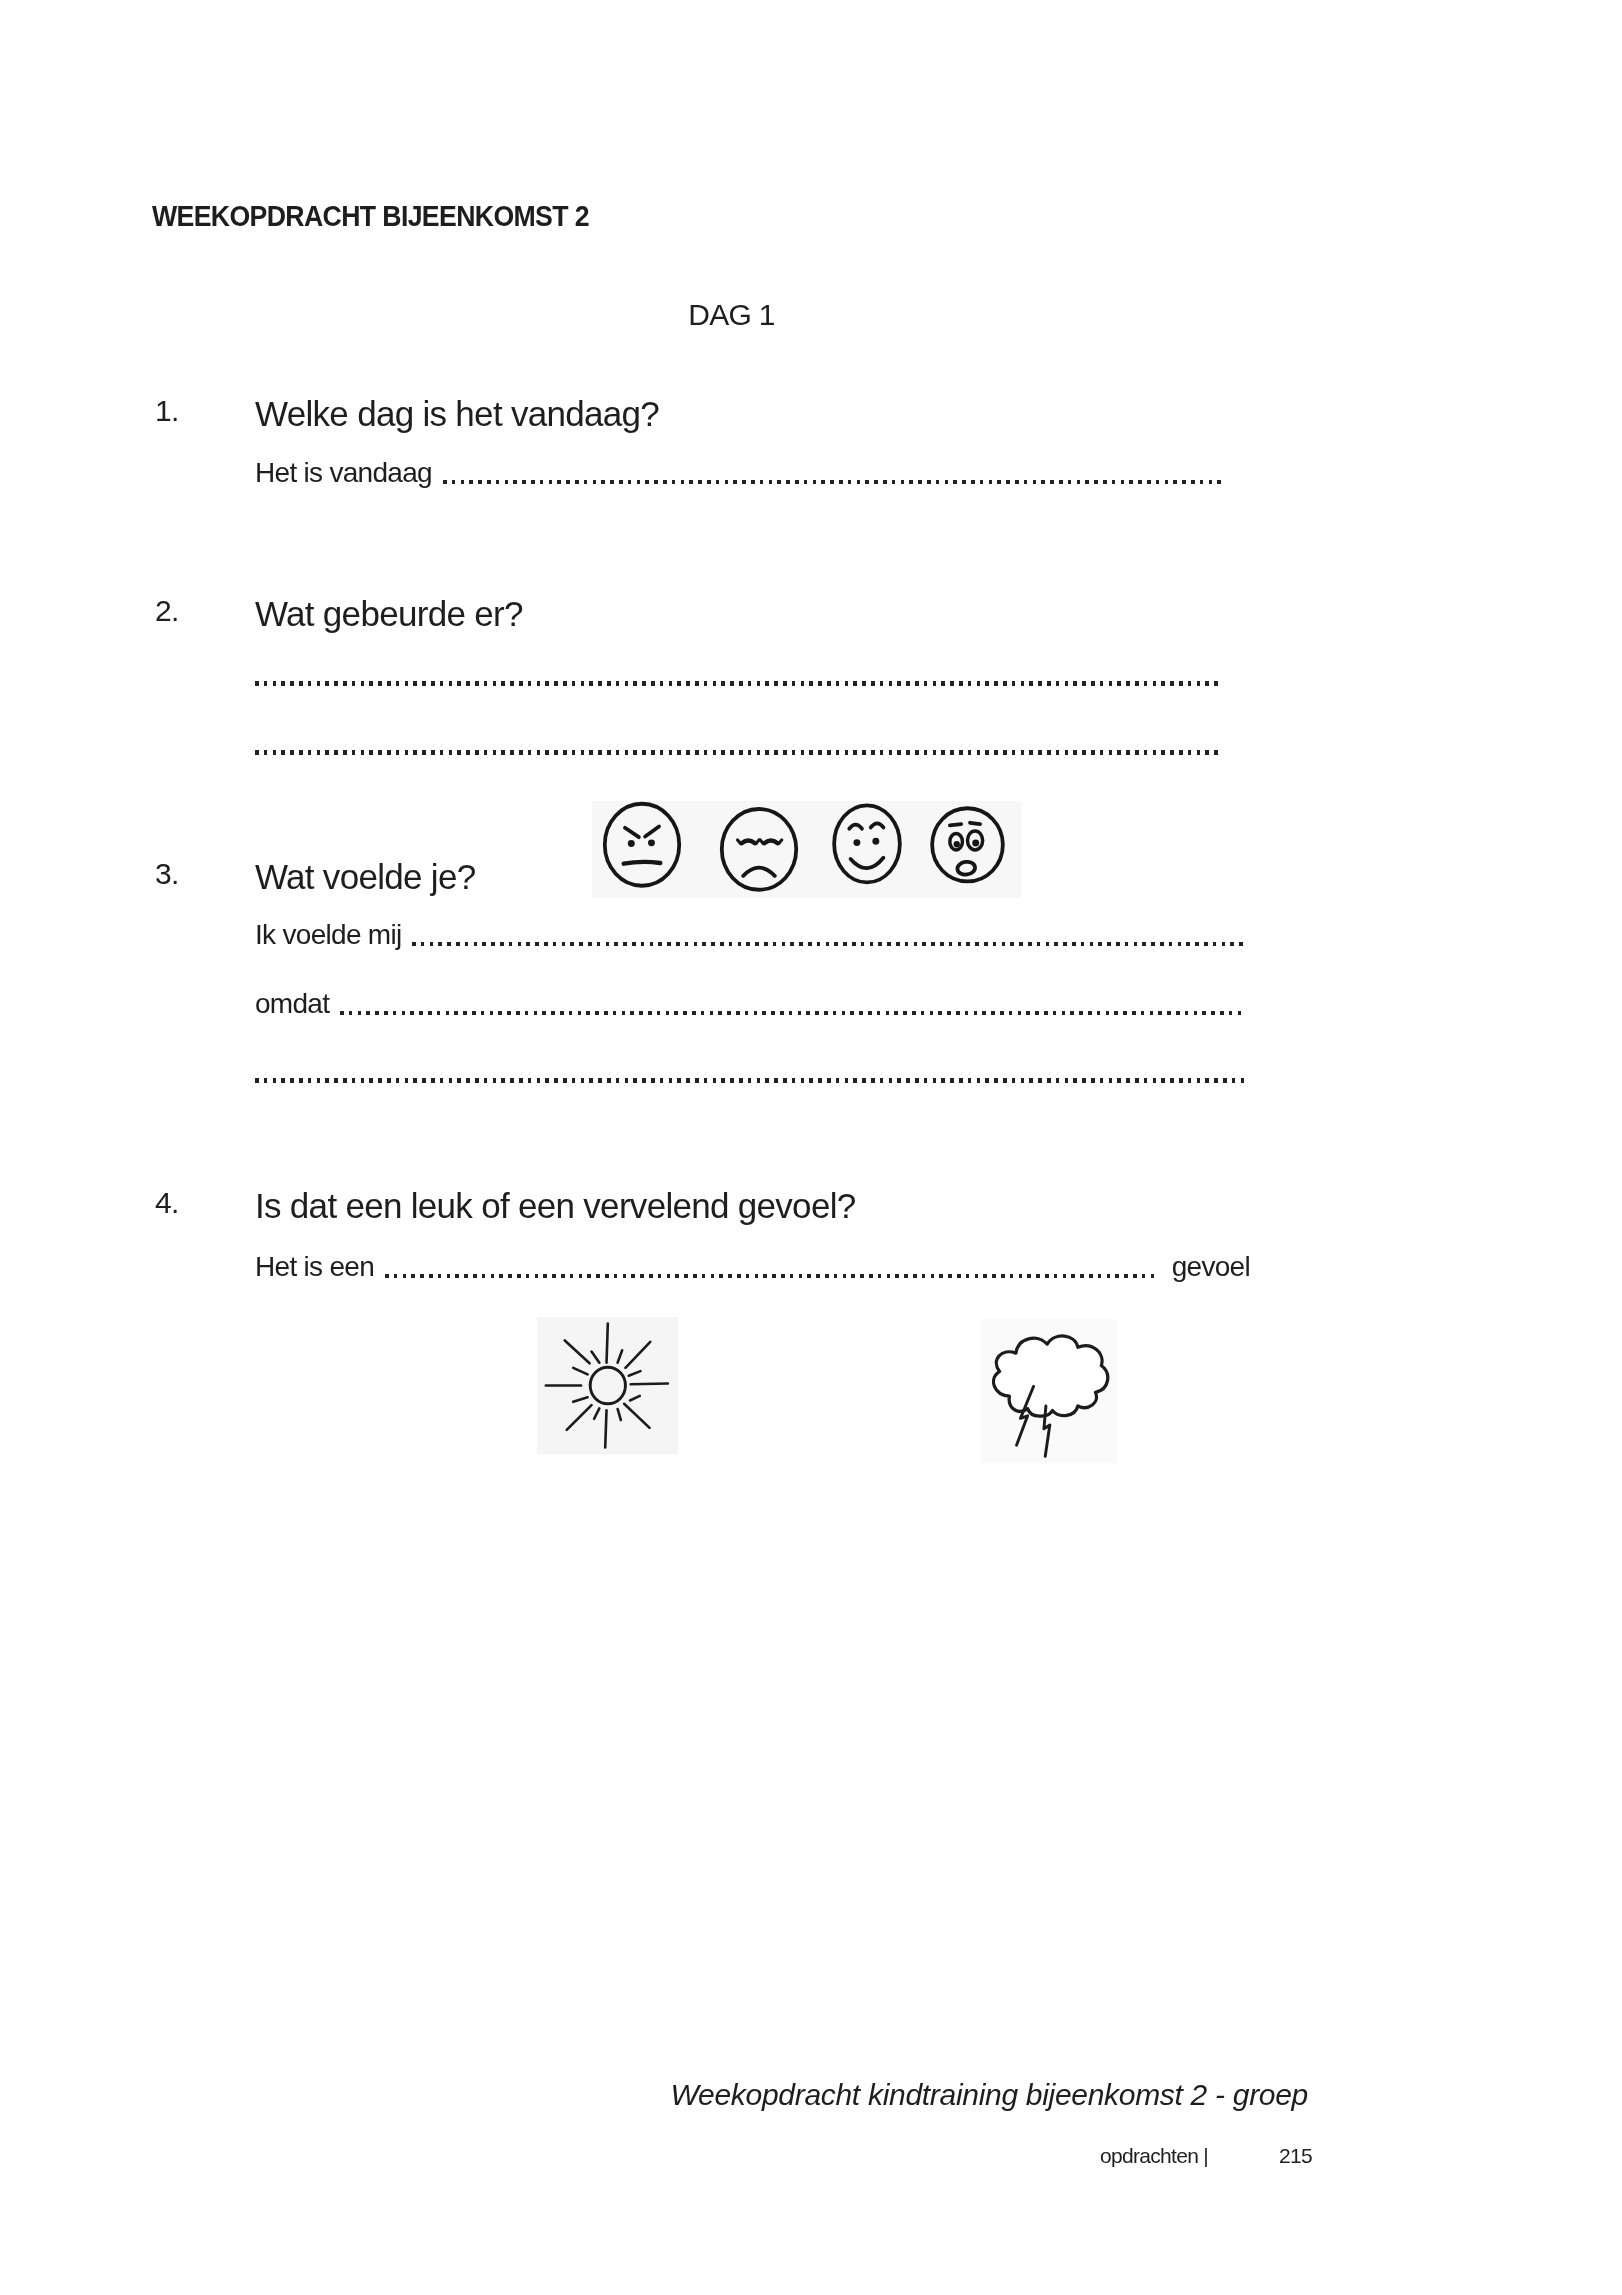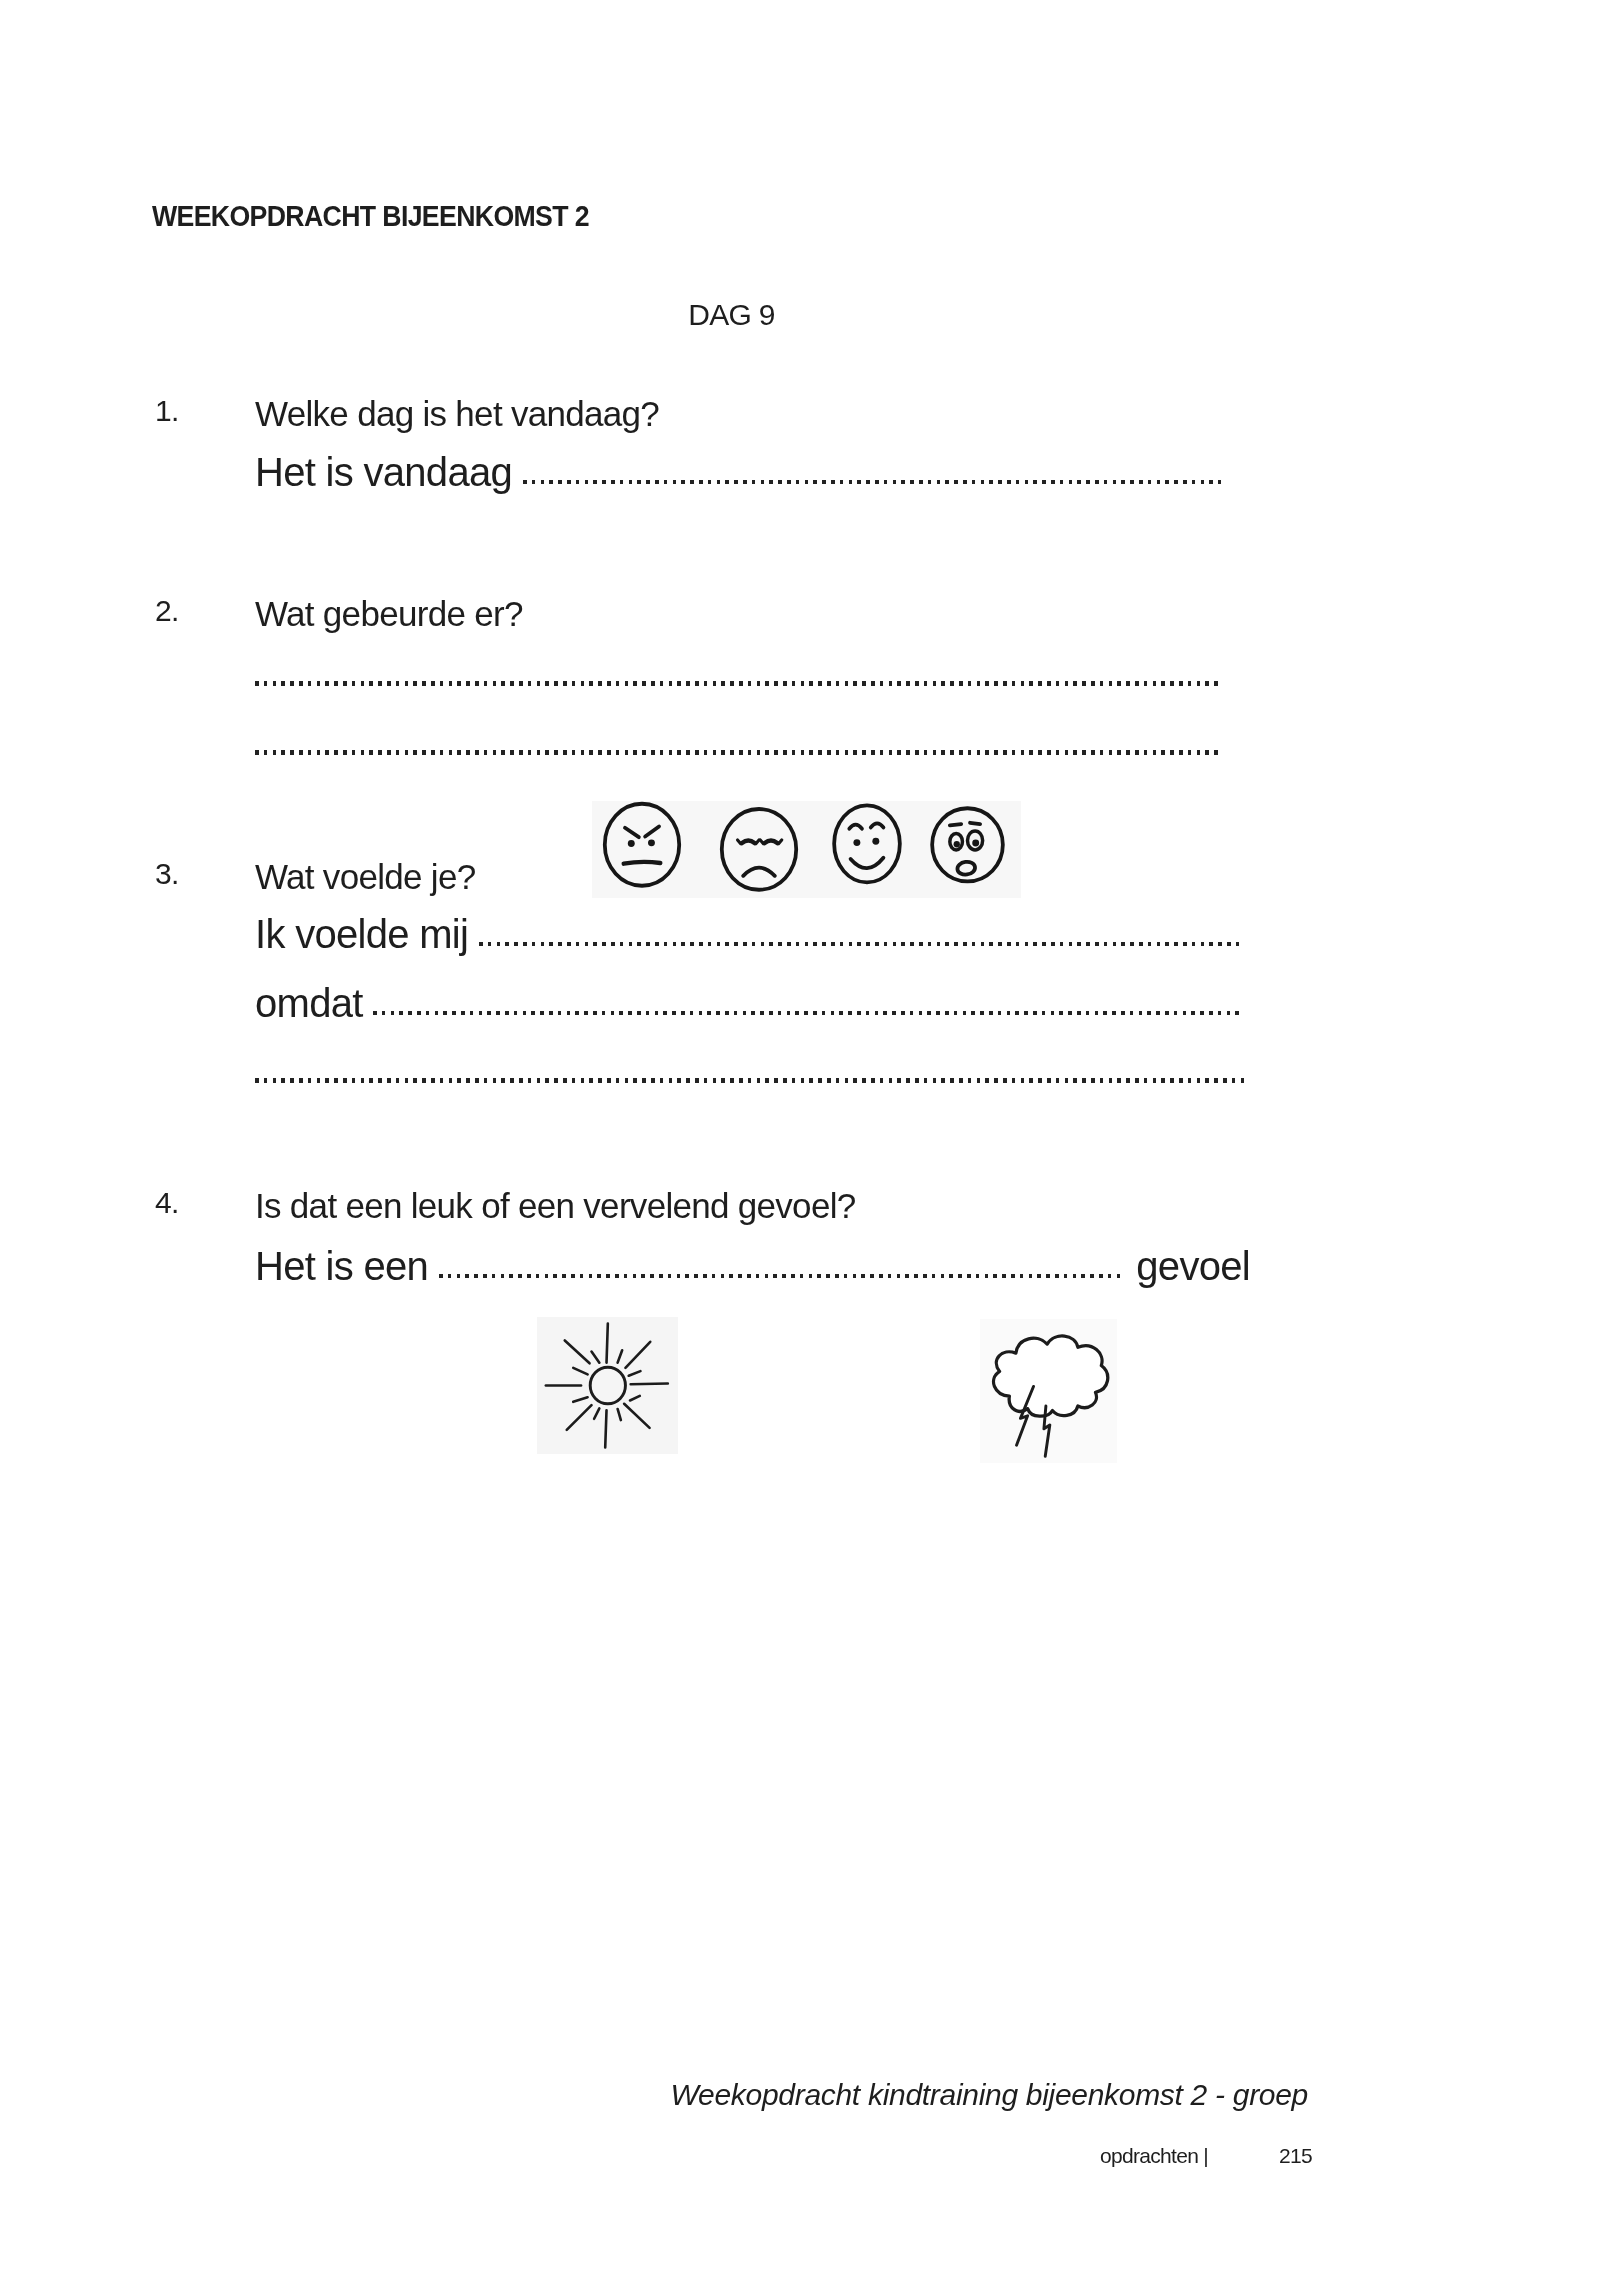--- a/index.html
+++ b/index.html
@@ -26,21 +26,21 @@
     font-size:30px; letter-spacing:-0.7px;
   }
 
   .qnum  { left:155px; font-size:30px; letter-spacing:-0.7px; }
   .qtext { left:255px; font-size:35px; letter-spacing:-0.7px; white-space:nowrap; }
 
   .arow {
     left:255px;
     display:flex; align-items:flex-end;
     height:35px;
-    font-size:40px; letter-spacing:-0.7px;
+    font-size:28px; letter-spacing:-0.7px;
   }
   .arow .prefix, .arow .suffix { flex:none; line-height:35px; white-space:nowrap; }
   .arow .suffix { margin-left:13px; }
   .dots {
     flex:1; height:4.6px;
     margin:0 0 5.9px 10.5px;
     background-image:repeating-linear-gradient(90deg, #222222 0px, #222222 3.6px, transparent 3.6px, transparent 8.8px);
   }
   .dotline {
     left:255px; height:4.6px;
@@ -69,21 +69,21 @@
   .footer-bar .spacer { width:71px; }
 
   svg { display:block; }
 </style>
 </head>
 <body>
 
 <div class="page">
 
   <div class="abs doc-title">WEEKOPDRACHT BIJEENKOMST 2</div>
-  <div class="abs subtitle">DAG 9</div>
+  <div class="abs subtitle">DAG 1</div>
 
   <div class="abs qnum" style="top:394px">1.</div>
   <div class="abs qtext" style="top:394px">Welke dag is het vandaag?</div>
   <div class="abs arow" style="top:455px; right:242px;">
     <span class="prefix">Het is vandaag</span>
     <span class="dots"></span>
   </div>
 
   <div class="abs qnum" style="top:594px">2.</div>
   <div class="abs qtext" style="top:594px">Wat gebeurde er?</div>

